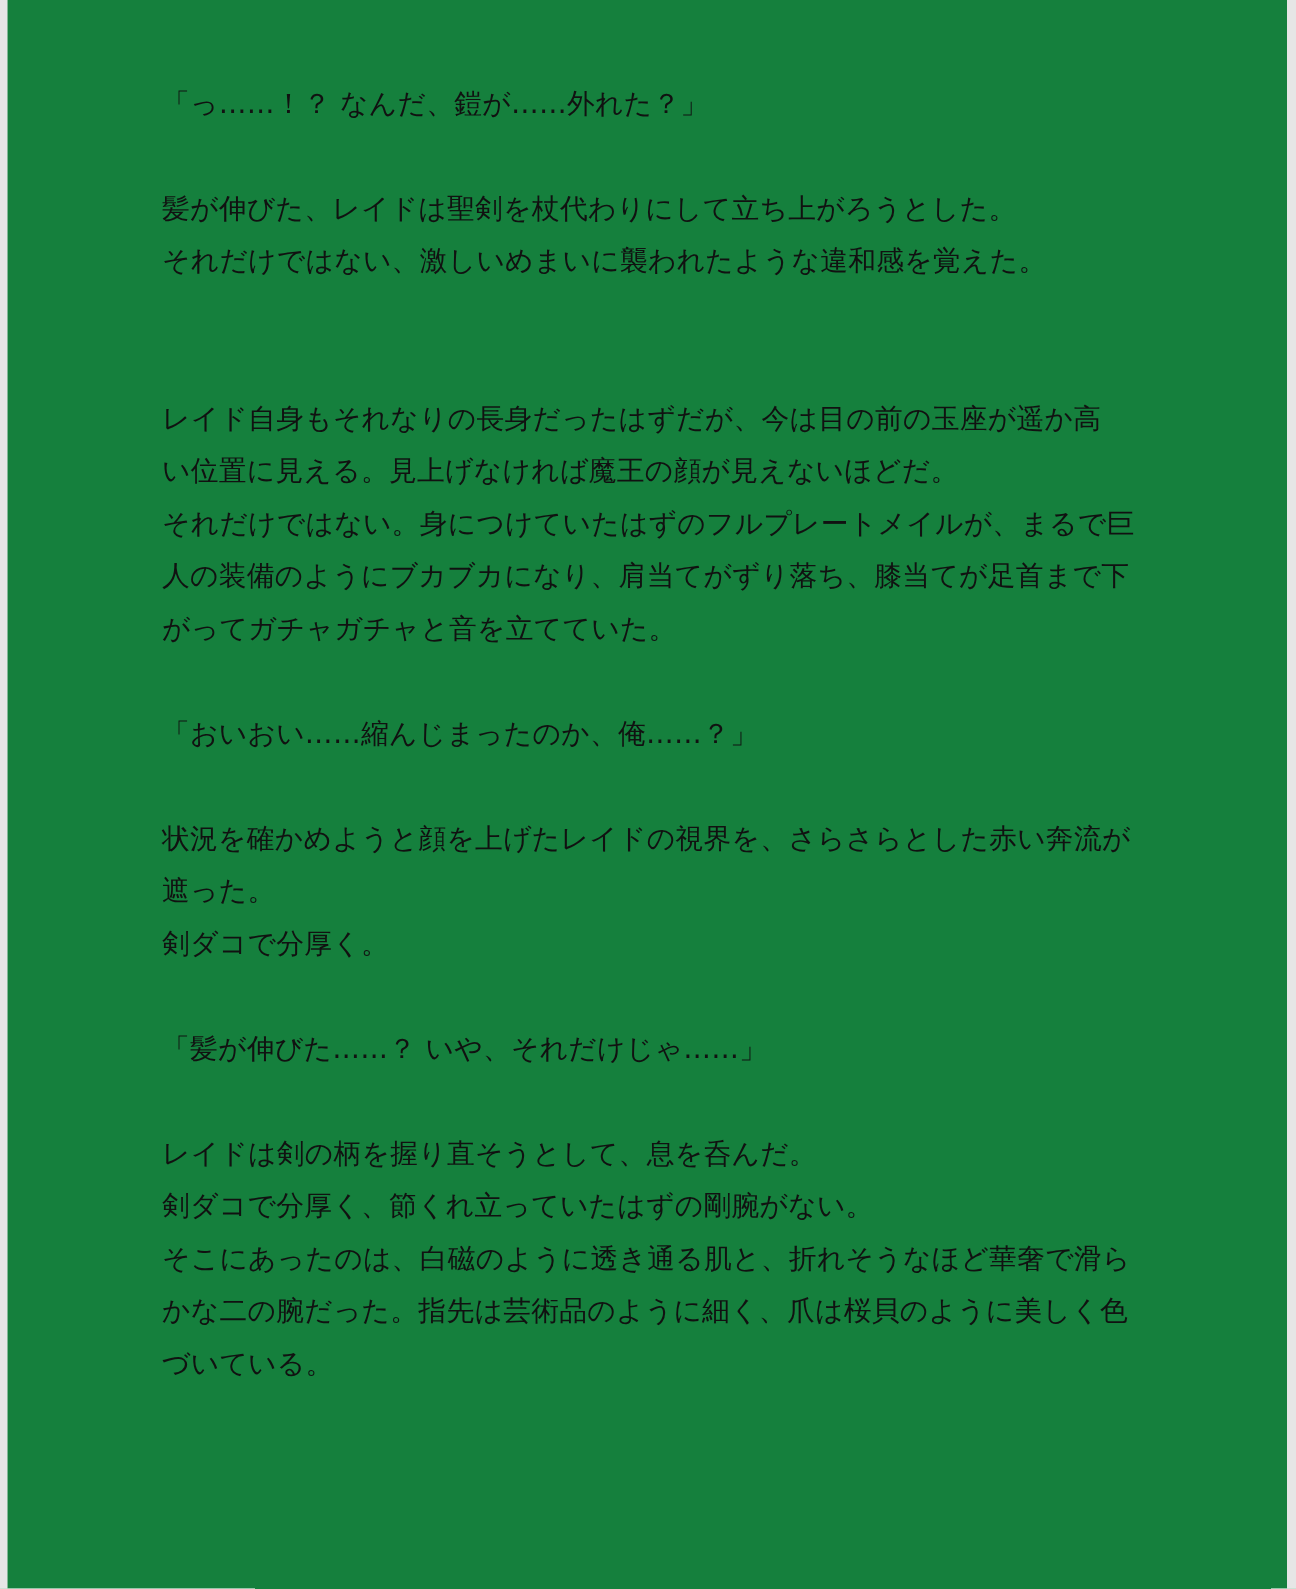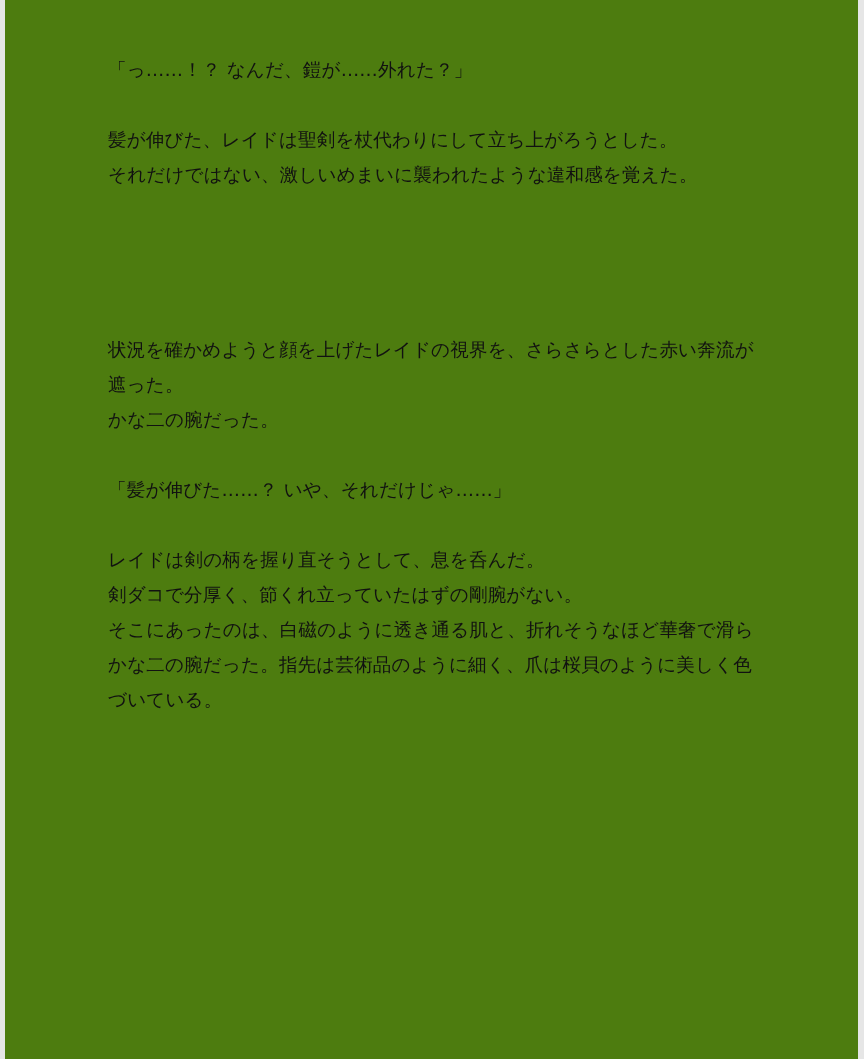--- a/index.html
+++ b/index.html
@@ -23,21 +23,21 @@
     }
     .edge-right {
       position: absolute;
       right: 0; top: 0;
       width: 6px; height: 1059px;
       background: #e6e6e6;
     }
     .page {
       position: absolute;
       left: 5px; right: 6px; top: 0; bottom: 0;
-      background: #4d7c0f;
+      background: #15803d;
     }
     .content {
       position: absolute;
       left: 103px;
       top: 52px;
       width: 650px;
     }
     .line {
       height: 35px;
       line-height: 35px;
@@ -64,28 +64,38 @@
     <div class="blank"></div>
 
     <div>
       <div class="line">髪が伸びた、レイドは聖剣を杖代わりにして立ち上がろうとした。</div>
       <div class="line">それだけではない、激しいめまいに襲われたような違和感を覚えた。</div>
     </div>
     <div class="blank"></div>
 
     <div class="blank"></div>
 
+    <div>
+      <div class="line">レイド自身もそれなりの長身だったはずだが、今は目の前の玉座が遥か高</div>
+      <div class="line">い位置に見える。見上げなければ魔王の顔が見えないほどだ。</div>
+      <div class="line">それだけではない。身につけていたはずのフルプレートメイルが、まるで巨</div>
+      <div class="line">人の装備のようにブカブカになり、肩当てがずり落ち、膝当てが足首まで下</div>
+      <div class="line">がってガチャガチャと音を立てていた。</div>
+    </div>
     <div class="blank"></div>
 
+    <div>
+      <div class="line">「おいおい……縮んじまったのか、俺……？」</div>
+    </div>
     <div class="blank"></div>
 
     <div>
       <div class="line">状況を確かめようと顔を上げたレイドの視界を、さらさらとした赤い奔流が</div>
       <div class="line">遮った。</div>
-      <div class="line">かな二の腕だった。</div>
+      <div class="line">剣ダコで分厚く。</div>
     </div>
     <div class="blank"></div>
 
     <div>
       <div class="line">「髪が伸びた……？ いや、それだけじゃ……」</div>
     </div>
     <div class="blank"></div>
 
     <div>
       <div class="line">レイドは剣の柄を握り直そうとして、息を呑んだ。</div>

